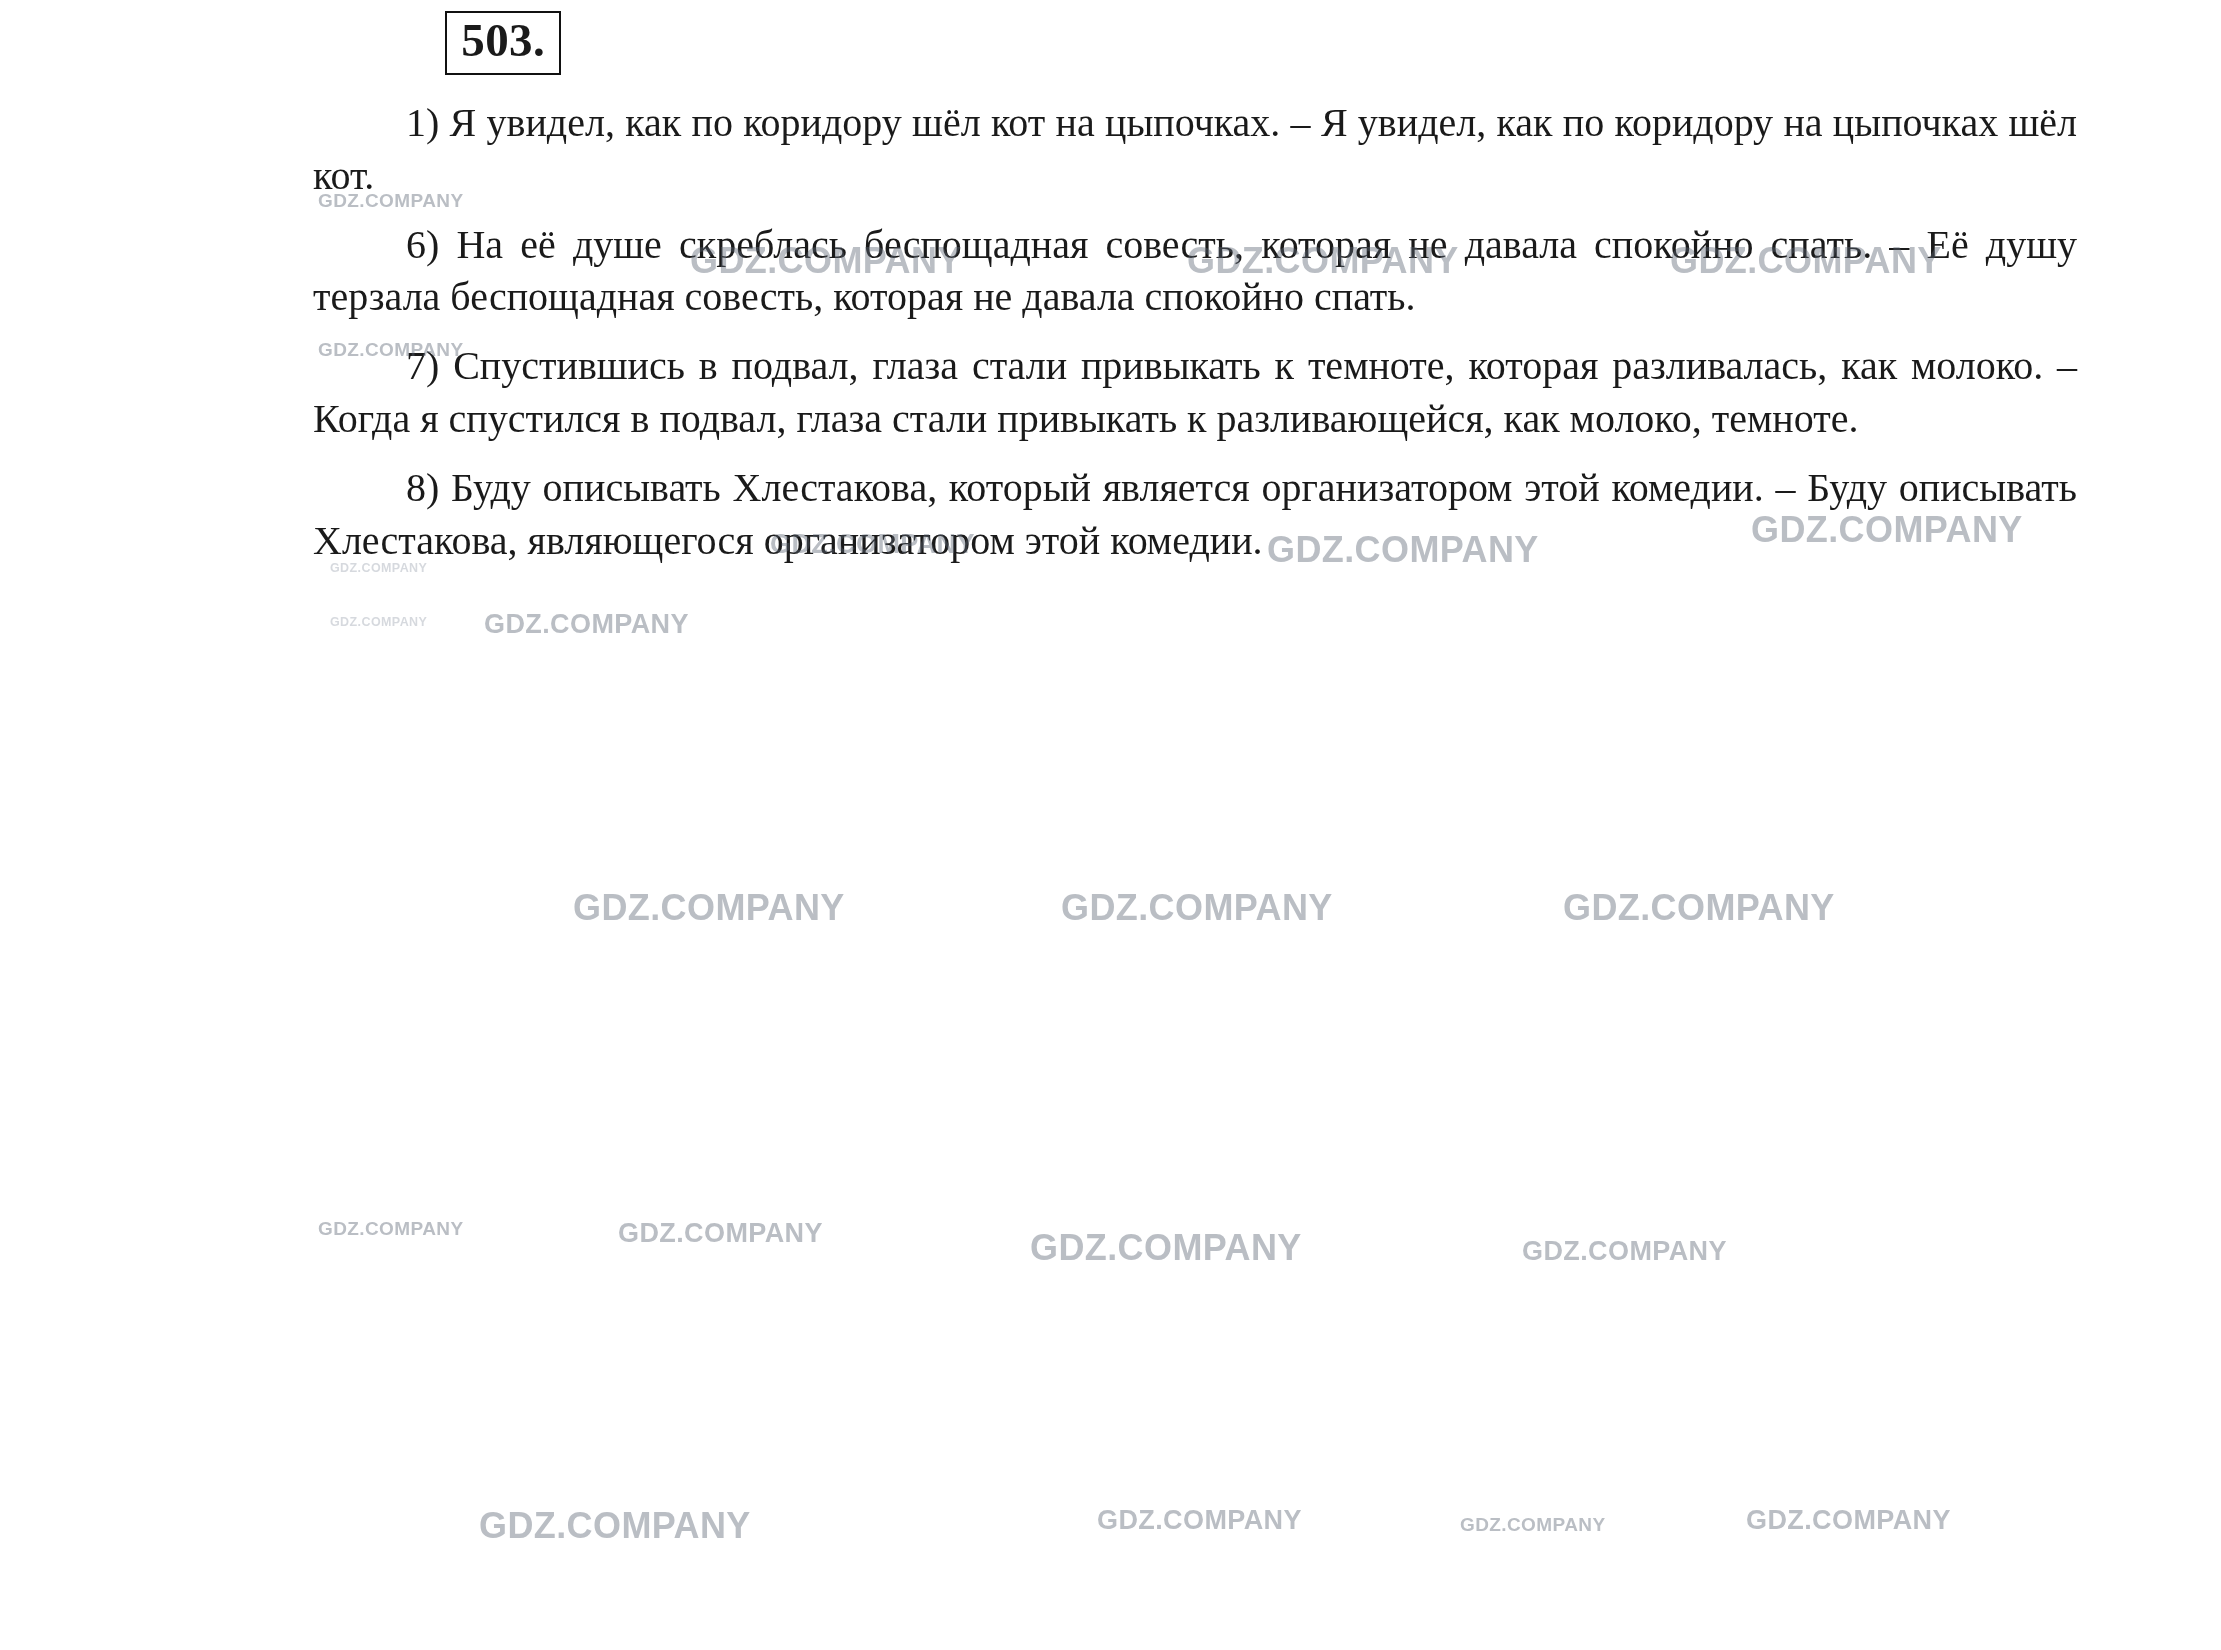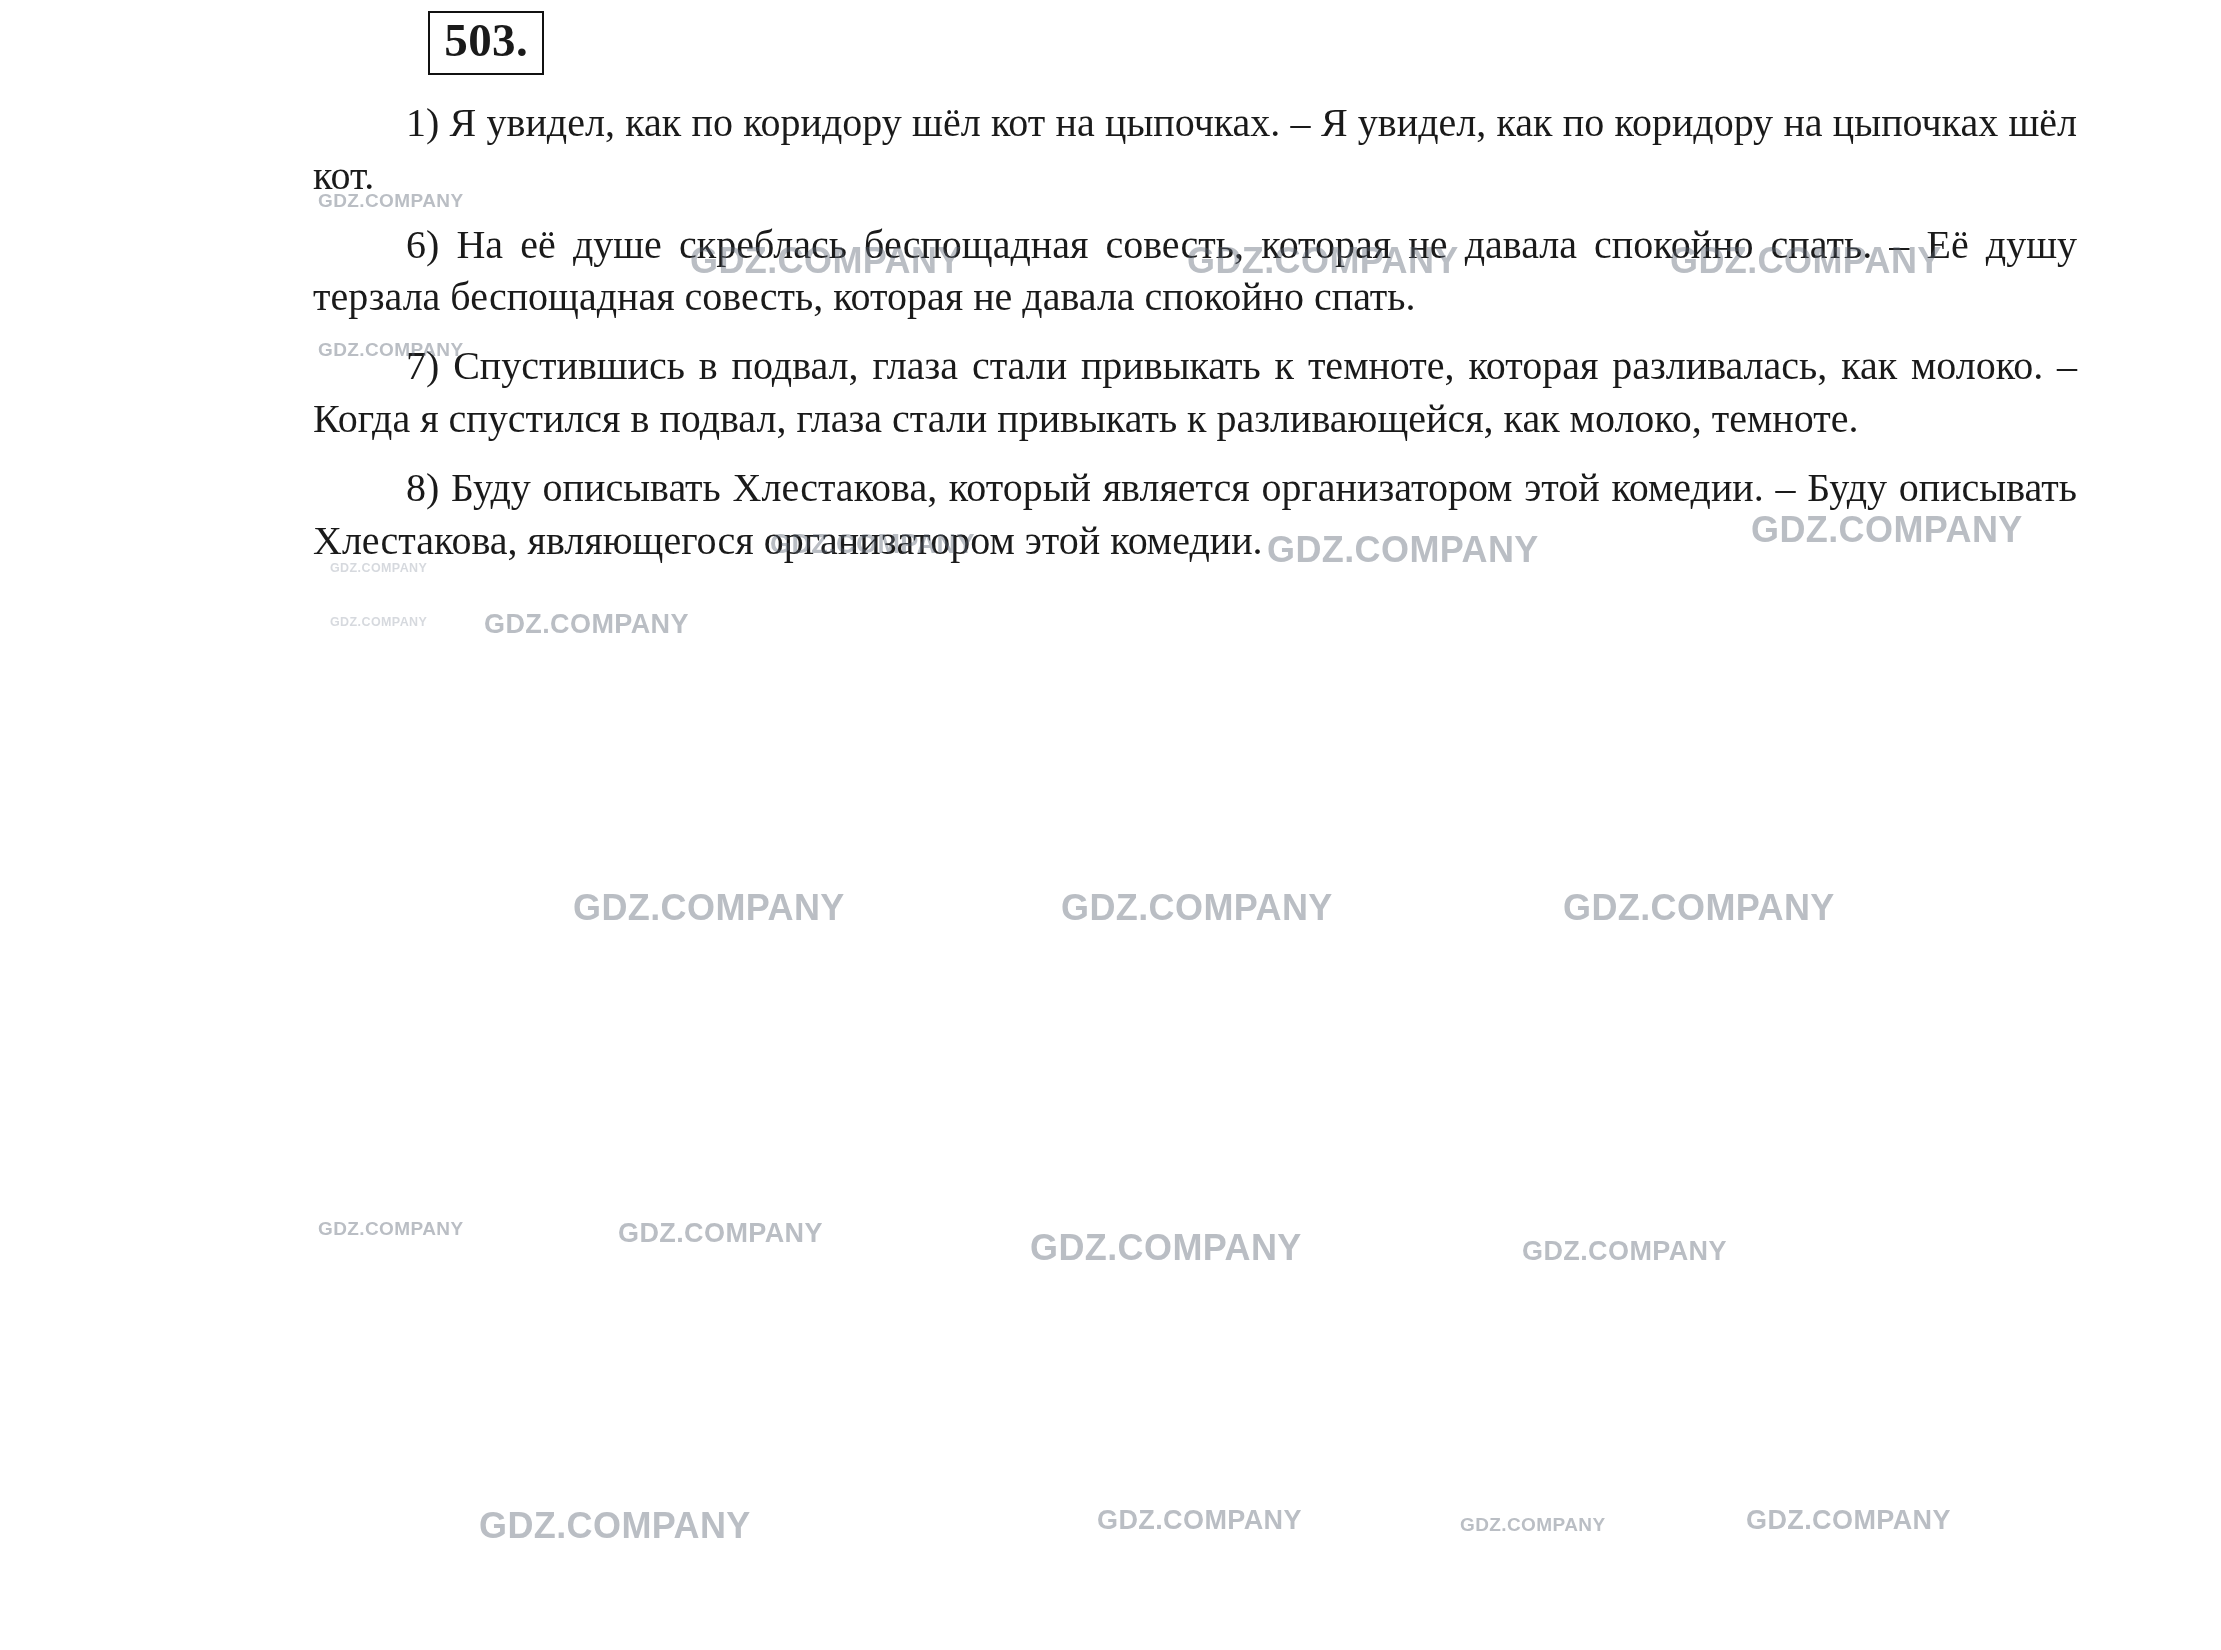--- a/index.html
+++ b/index.html
@@ -18,21 +18,21 @@
   .page {
     position: absolute;
     left: 0;
     top: 0;
     width: 2222px;
     height: 1651px;
     background: #ffffff;
   }
   .exercise-number-box {
     position: absolute;
-    left: 428px;
+    left: 445px;
     top: 10.7px;
     border: 2.7px solid #111111;
     padding: 3.6px 14.3px 7.2px 14.3px;
     font-size: 47px;
     font-weight: bold;
     line-height: 1.05;
     letter-spacing: 0.4px;
     background: #ffffff;
     z-index: 5;
     font-family: "Liberation Serif", "DejaVu Serif", serif;

